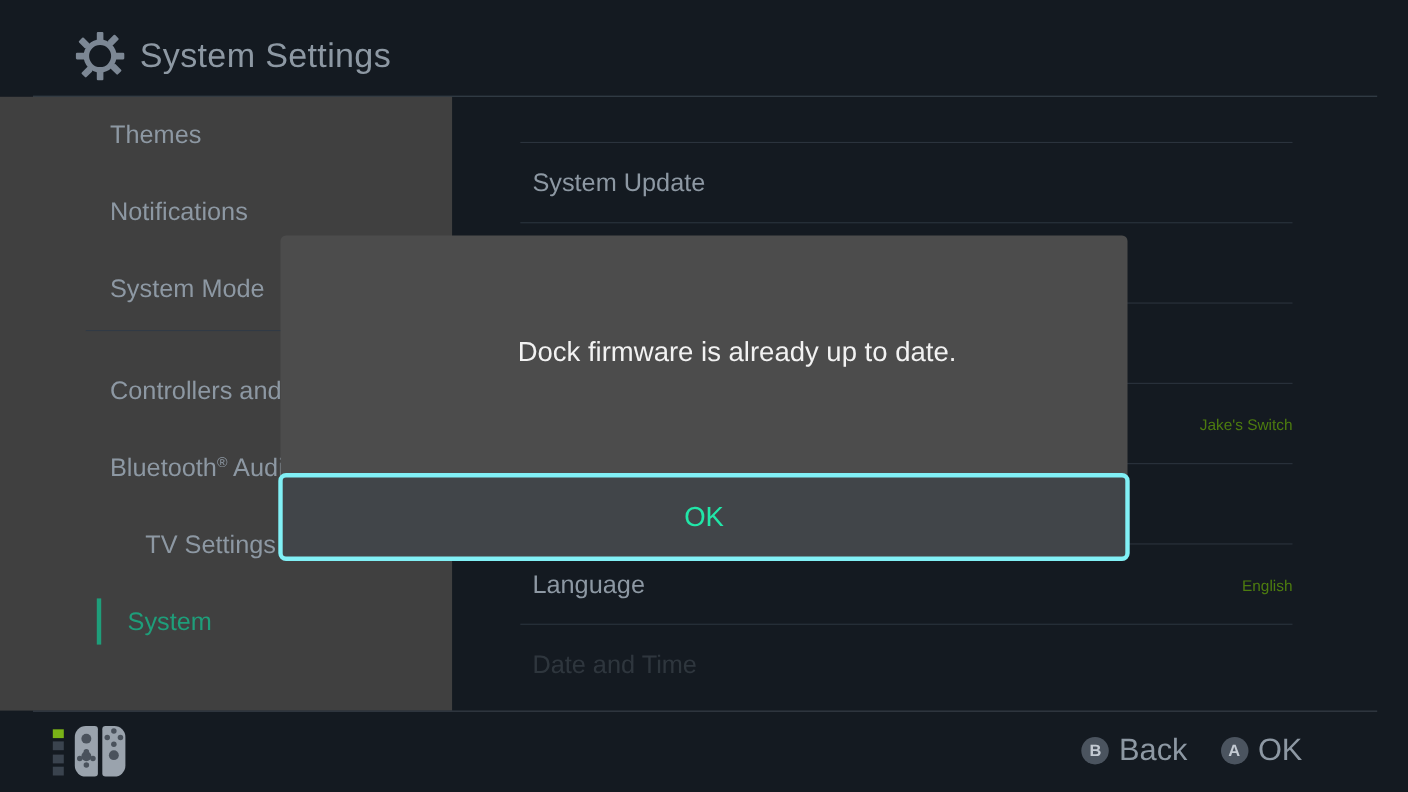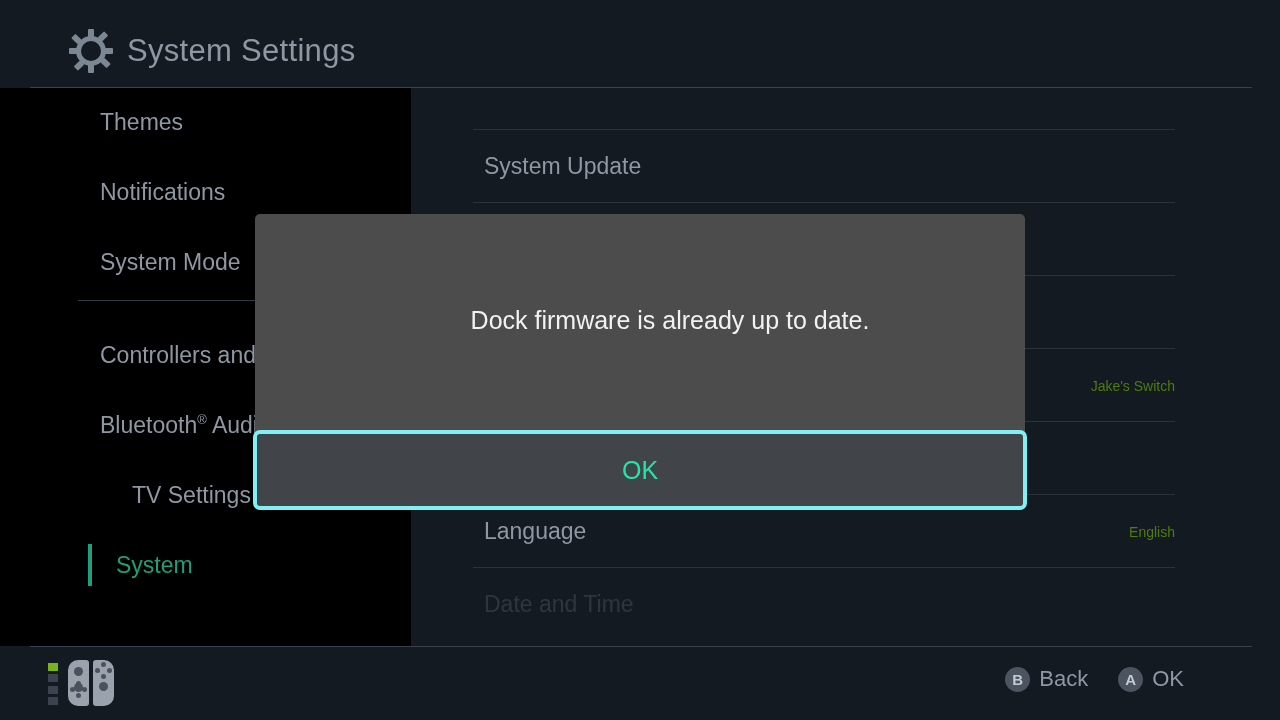--- a/index.html
+++ b/index.html
@@ -45,21 +45,21 @@
     left: 30px; top: 87px;
     width: 1222px; height: 1px;
     background: #39424c;
   }
 
   
   #sidebar {
     position: absolute;
     left: 0; top: 88px;
     width: 411px; height: 558px;
-    background: #000000;
+    background: #404040;
   }
   .side-item {
     position: absolute;
     left: 0;
     width: 411px; height: 70px;
     display: flex;
     align-items: center;
   }
   .side-label {
     margin-left: 100px;
@@ -164,21 +164,21 @@
     width: 25px; height: 25px;
     border-radius: 50%;
     background: #4b545f;
     color: #c3cad2;
     font-size: 15px;
     font-weight: bold;
     display: flex;
     align-items: center;
     justify-content: center;
   }
-  .hint-label { font-size: 22px; color: #8d98a3; white-space: nowrap; }
+  .hint-label { font-size: 28px; color: #8d98a3; white-space: nowrap; }
 
   
   #dialog {
     position: absolute;
     left: 255px; top: 214px;
     width: 770px; height: 296px;
     background: #4c4c4c;
     border-radius: 5px;
   }
   #dialog-message {

